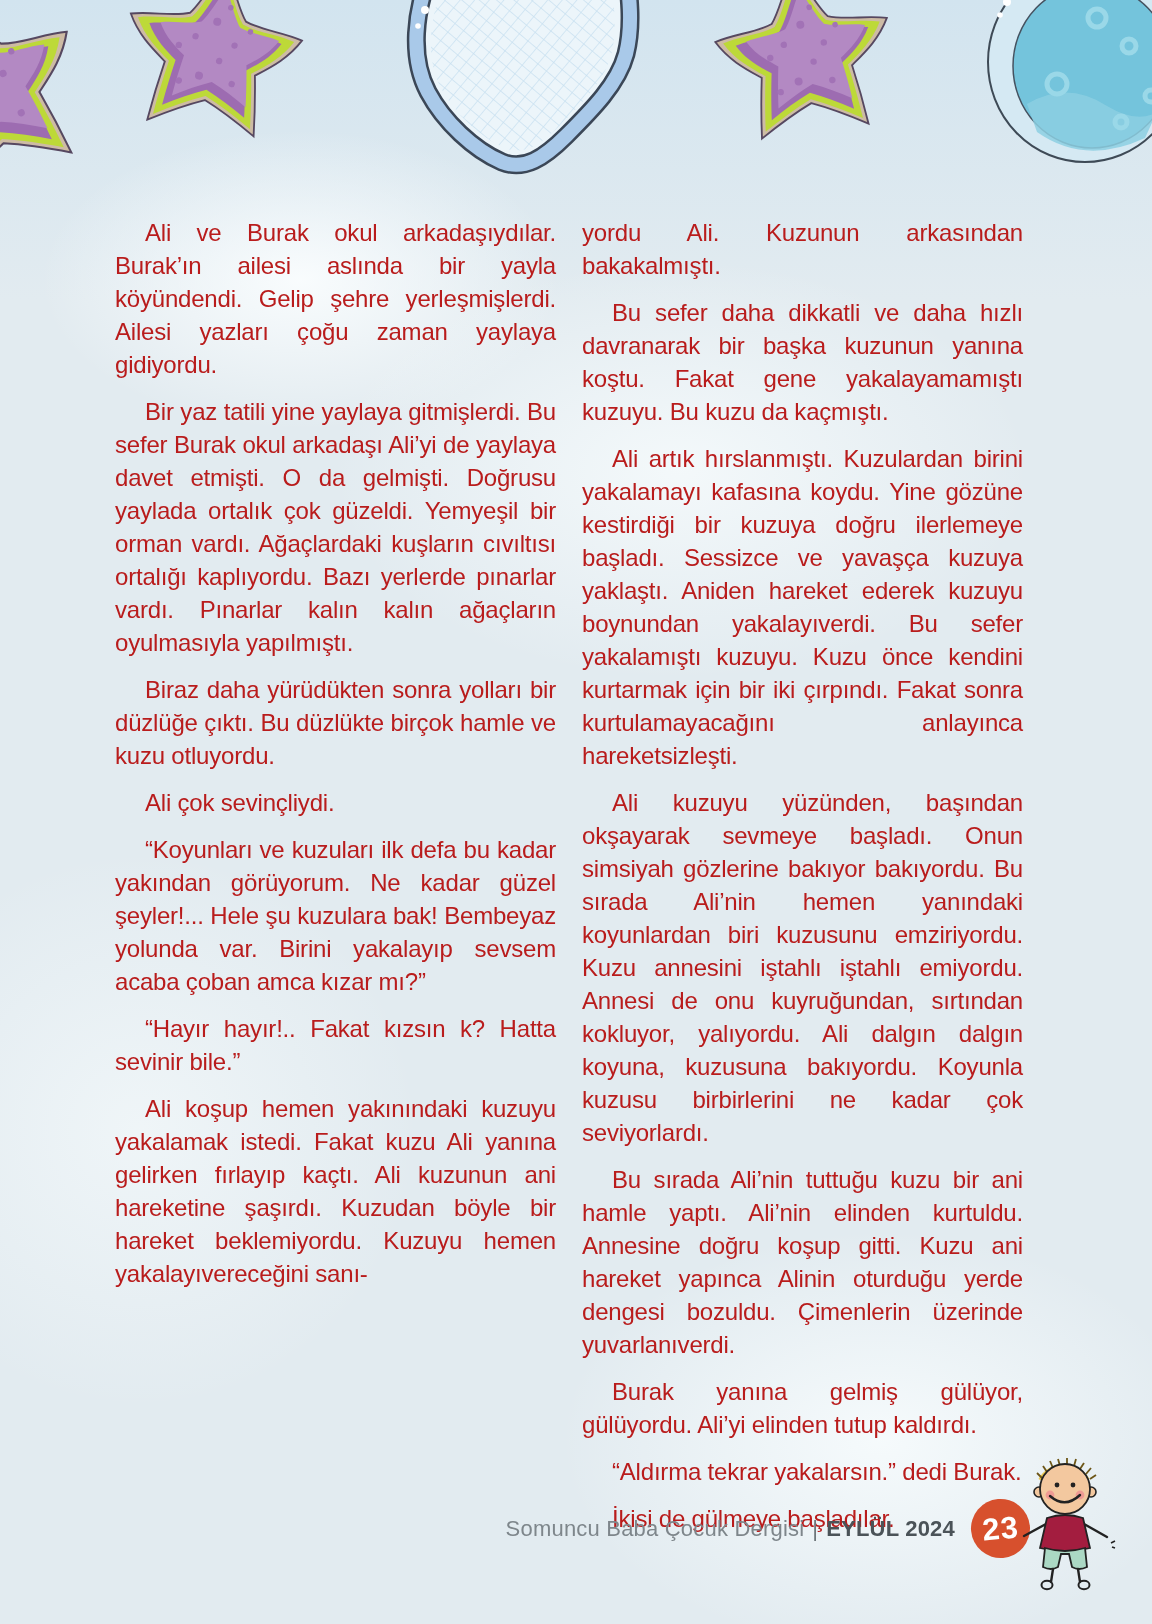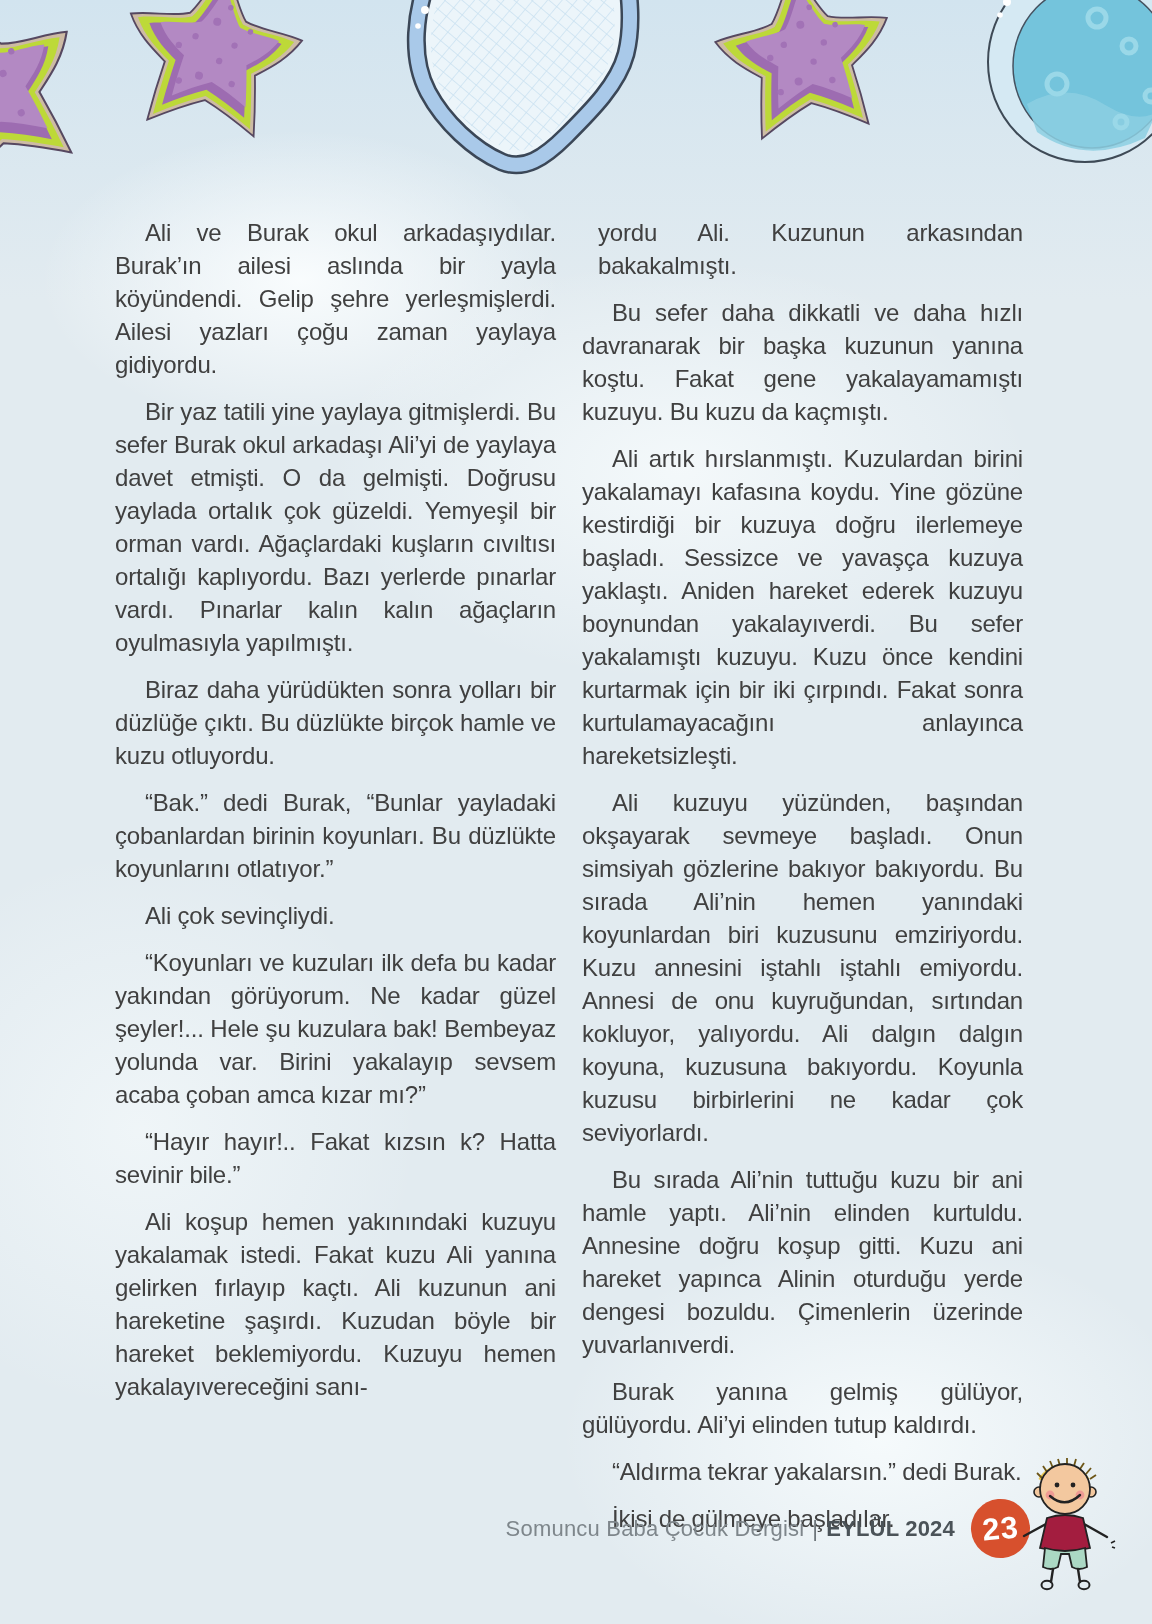--- a/index.html
+++ b/index.html
@@ -20,25 +20,25 @@
   .c3 { left:-140px; top:850px; width:560px; height:560px;
         background:radial-gradient(closest-side, rgba(248,252,253,.6), rgba(248,252,253,0)); }
   .c4 { left:560px; top:1230px; width:640px; height:420px;
         background:radial-gradient(closest-side, rgba(249,253,254,.85), rgba(249,253,254,0)); }
   .deco-top { position:absolute; left:0; top:0; pointer-events:none; }
 
   .columns { position:absolute; left:115px; top:216px; width:908px; display:flex; gap:26px; }
   .col { width:441px; }
   .col p {
     margin:0 0 14px 0;
-    font-size:24px; line-height:33px; color:#404040;
+    font-size:24px; line-height:33px; color:#b91c1c;
     text-align:justify; text-indent:30px;
     letter-spacing:-0.2px;
   }
-  .col p.cont { text-indent:0;margin-left:16px; }
+  .col p.cont { text-indent:0; }
 
   .footer-line {
     position:absolute; left:0; top:1516px; width:955px; text-align:right;
     font-size:22px; color:#7e868b; letter-spacing:0.2px;
   }
   .footer-line .sep { margin:0 8px; color:#6e767b; }
   .footer-line .issue { color:#4b5358; font-weight:bold; }
 
   .page-badge {
     position:absolute; left:971px; top:1499px; width:59px; height:59px;
@@ -118,21 +118,20 @@
       <circle cx="-78" cy="-60" r="4" fill="#ffffff"></circle>
       <circle cx="-85" cy="-47" r="2.8" fill="#ffffff"></circle>
     </g>
   </svg>
 
   <div class="columns">
     <div class="col">
       <p>Ali ve Burak okul arkadaşıydılar. Burak’ın ailesi aslında bir yayla köyündendi. Gelip şehre yerleşmişlerdi. Ailesi yazları çoğu zaman yaylaya gidiyordu.</p>
       <p>Bir yaz tatili yine yaylaya gitmişlerdi. Bu sefer Burak okul arkadaşı Ali’yi de yaylaya davet etmişti. O da gelmişti. Doğrusu yaylada ortalık çok güzeldi. Yemyeşil bir orman vardı. Ağaçlardaki kuşların cıvıltısı ortalığı kaplıyordu. Bazı yerlerde pınarlar vardı. Pınarlar kalın kalın ağaçların oyulmasıyla yapılmıştı.</p>
       <p>Biraz daha yürüdükten sonra yolları bir düzlüğe çıktı. Bu düzlükte birçok hamle ve kuzu otluyordu.</p>
-      <p>“Bak.” dedi Burak, “Bunlar yayladaki çobanlardan birinin koyunları. Bu düzlükte koyunlarını otlatıyor.”</p>
       <p>Ali çok sevinçliydi.</p>
       <p>“Koyunları ve kuzuları ilk defa bu kadar yakından görüyorum. Ne kadar güzel şeyler!... Hele şu kuzulara bak! Bembeyaz yolunda var. Birini yakalayıp sevsem acaba çoban amca kızar mı?”</p>
       <p>“Hayır hayır!.. Fakat kızsın k? Hatta sevinir bile.”</p>
       <p>Ali koşup hemen yakınındaki kuzuyu yakalamak istedi. Fakat kuzu Ali yanına gelirken fırlayıp kaçtı. Ali kuzunun ani hareketine şaşırdı. Kuzudan böyle bir hareket beklemiyordu. Kuzuyu hemen yakalayıvereceğini sanı-</p>
     </div>
     <div class="col">
       <p class="cont">yordu Ali. Kuzunun arkasından bakakalmıştı.</p>
       <p>Bu sefer daha dikkatli ve daha hızlı davranarak bir başka kuzunun yanına koştu. Fakat gene yakalayamamıştı kuzuyu. Bu kuzu da kaçmıştı.</p>
       <p>Ali artık hırslanmıştı. Kuzulardan birini yakalamayı kafasına koydu. Yine gözüne kestirdiği bir kuzuya doğru ilerlemeye başladı. Sessizce ve yavaşça kuzuya yaklaştı. Aniden hareket ederek kuzuyu boynundan yakalayıverdi. Bu sefer yakalamıştı kuzuyu. Kuzu önce kendini kurtarmak için bir iki çırpındı. Fakat sonra kurtulamayacağını anlayınca hareketsizleşti.</p>
       <p>Ali kuzuyu yüzünden, başından okşayarak sevmeye başladı. Onun simsiyah gözlerine bakıyor bakıyordu. Bu sırada Ali’nin hemen yanındaki koyunlardan biri kuzusunu emziriyordu. Kuzu annesini iştahlı iştahlı emiyordu. Annesi de onu kuyruğundan, sırtından kokluyor, yalıyordu.  Ali dalgın dalgın koyuna, kuzusuna bakıyordu. Koyunla kuzusu birbirlerini ne kadar çok seviyorlardı.</p>

